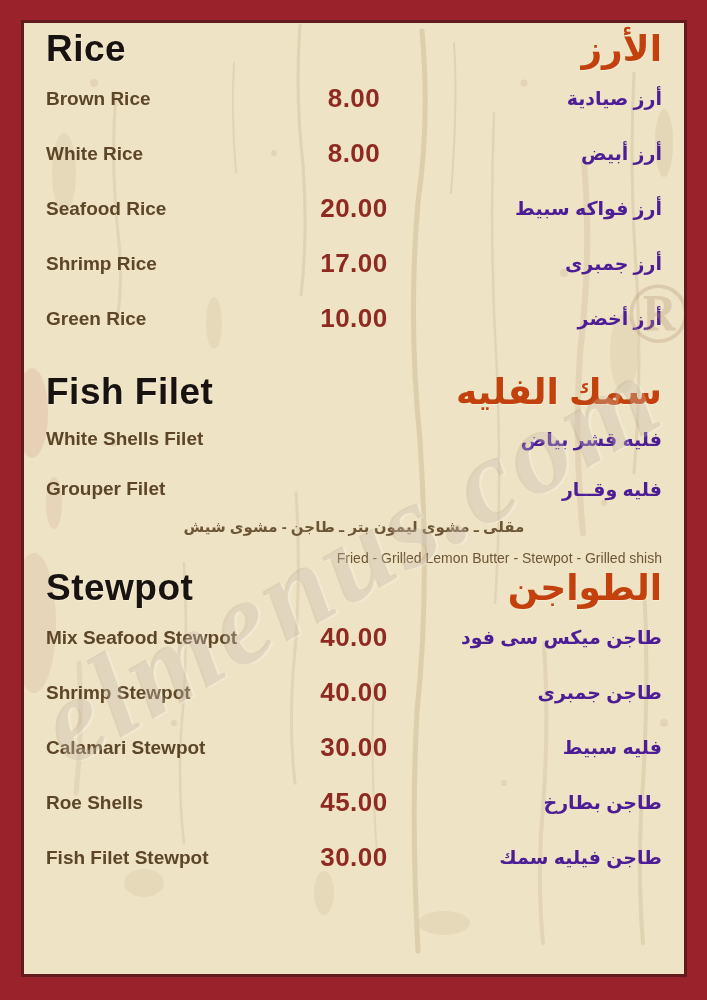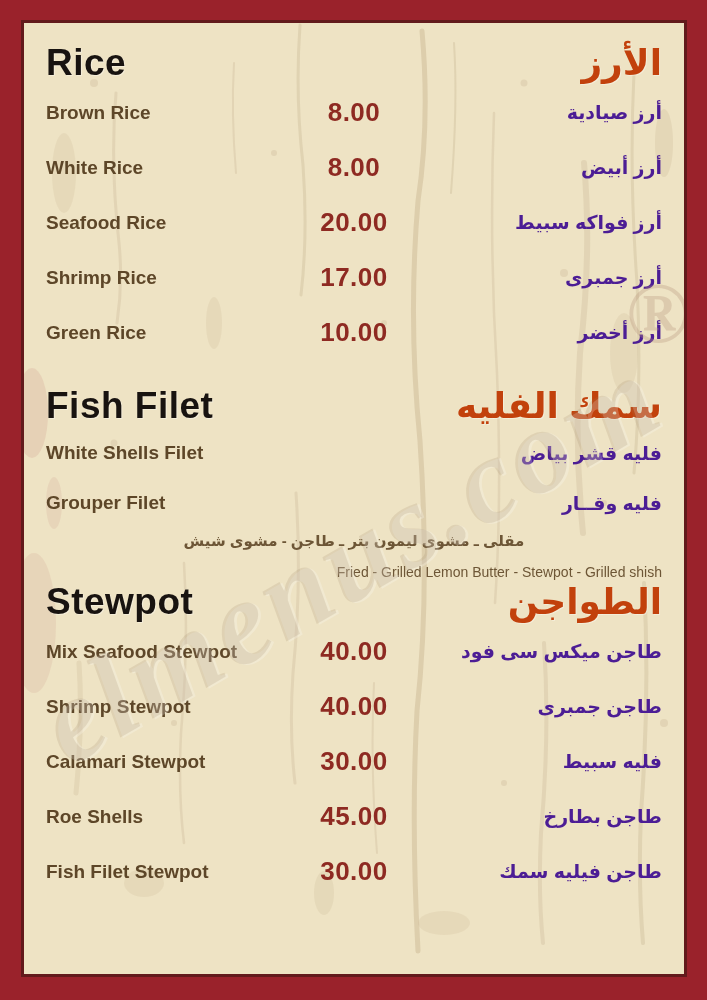--- a/index.html
+++ b/index.html
@@ -22,21 +22,21 @@
   }
   .texture{position:absolute;inset:0;width:100%;height:100%;z-index:0;pointer-events:none;}
   .content{position:relative;z-index:2;padding:0 22px;}
   .section-header{display:flex;justify-content:space-between;align-items:center;height:44px;}
   .hdr-en{font-size:37px;font-weight:bold;color:#181310;letter-spacing:.5px;text-shadow:1px 1px 0 rgba(255,255,255,.35);}
   .hdr-ar{font-size:36px;font-weight:bold;color:#c2410c;direction:rtl;text-shadow:1px 1px 0 rgba(255,255,255,.35);}
   .row{display:grid;grid-template-columns:1fr 150px 1fr;align-items:center;height:55px;}
   .row .en{font-size:19px;font-weight:bold;color:#5d4628;}
   .row .price{font-size:26px;font-weight:bold;color:#8e2a22;text-align:center;letter-spacing:.5px;}
   .row .ar{font-size:19px;font-weight:bold;color:#4c1d95;text-align:right;direction:rtl;}
-  .section-rice{margin-top:18px;}
+  .section-rice{margin-top:4px;}
   .section-fish{margin-top:24px;}
   .section-fish .row{height:50px;}
   .section-stewpot{}
   .note{text-align:center;margin-top:4px;}
   .note-ar{font-size:15px;font-weight:bold;color:#6d5636;direction:rtl;}
   .note-en{font-size:14px;color:#6d5636;margin-top:14px;text-align:right;}
   .watermark{
     position:absolute;left:-10px;top:650px;z-index:3;
     transform:rotate(-30deg);transform-origin:left top;
     font-family:"Liberation Serif","DejaVu Serif",serif;

